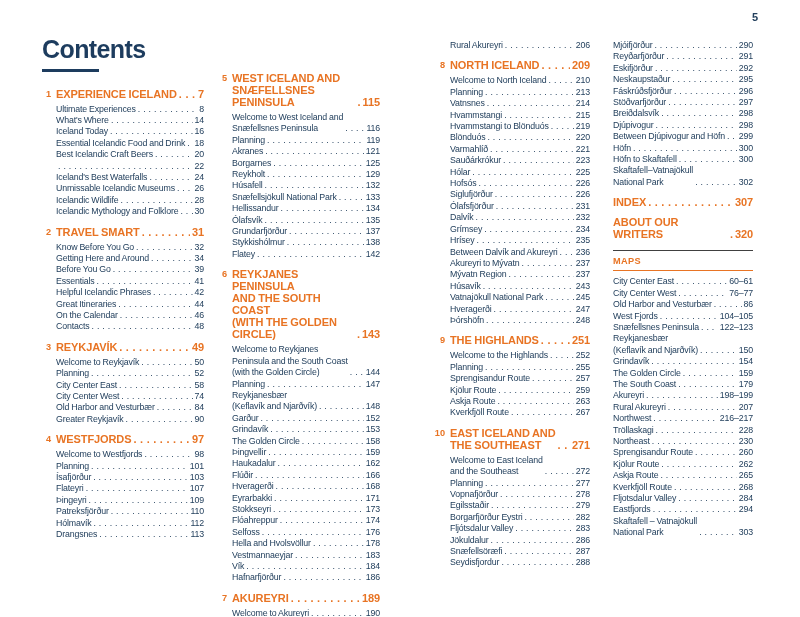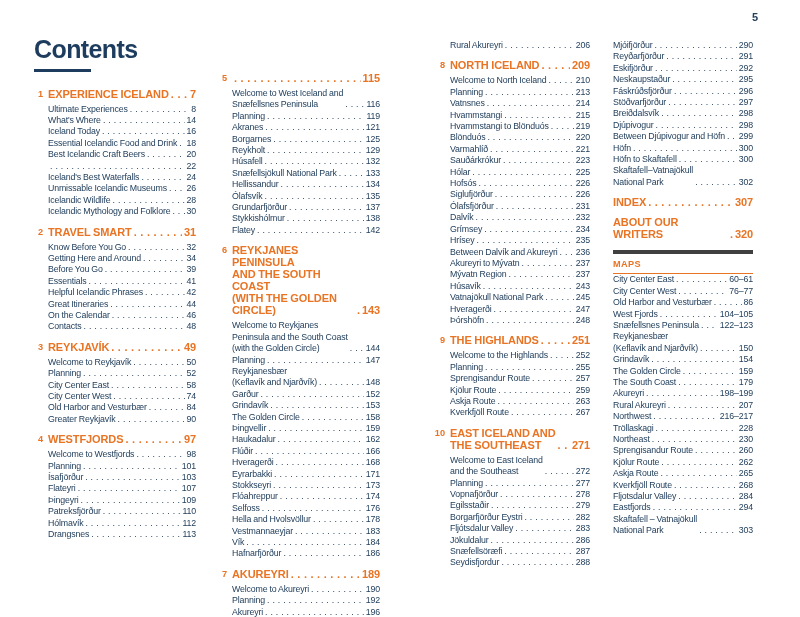--- a/index.html
+++ b/index.html
@@ -8,21 +8,21 @@
     font-family:"Liberation Sans","DejaVu Sans",sans-serif;
     color:#24415e;
     -webkit-font-smoothing:antialiased;
   }
   .page{position:relative;width:800px;height:617px;background:#ffffff;}
   .pagenum{
     position:absolute;top:11px;right:42px;
     font-size:11px;font-weight:bold;color:#24415e;
   }
   .col{position:absolute;top:40px;}
-  #col1{left:48px;width:148px;top:36px;}
+  #col1{left:56px;width:148px;top:36px;}
   #col2{left:232px;width:148px;padding-top:24px;}
   #col3{left:450px;width:140px;}
   #col4{left:613px;width:140px;}
 
   .contents-title{
     font-size:25px;font-weight:bold;letter-spacing:-0.6px;
     color:#1d3c5e;margin-left:-14px;line-height:1.1;
   }
   .title-rule{width:57px;height:3px;background:#1d3c5e;margin:5px 0 16px -14px;}
 
@@ -42,22 +42,22 @@
   .sec{
     position:relative;margin:8px 0 4px;
     color:#e87424;font-weight:bold;
   }
   .sec .entry{font-size:11px;line-height:12px;letter-spacing:-0.1px;}
   .sec .num{
     position:absolute;right:100%;top:0;margin-right:5px;
     font-size:9.2px;line-height:12px;
   }
   .maps-head{
-    margin-top:10px;
-    border-top:4px solid #404040;border-bottom:1px solid #e87424;
+    margin-top:10px;margin-bottom:5px;
+    border-top:1px solid #404040;border-bottom:1px solid #e87424;
     padding:4px 0 3px 0;
     color:#e87424;font-weight:bold;font-size:9.2px;line-height:12px;
     letter-spacing:0.4px;
   }
 </style>
 </head>
 <body>
 
 <div class="page">
   <div class="pagenum">5</div>
@@ -318,20 +318,22 @@
           <span class="lbl">Drangsnes</span>
           <span class="dots"></span>
           <span class="pg">113</span>
         </div>
       </div>
     </div>
   <div class="col" id="col2">
       <div class="sec">
         <span class="num">5</span>
         <div class="entry">
+          <span class="lbl">WEST ICELAND AND
+SNÆFELLSNES PENINSULA</span>
           <span class="dots"></span>
           <span class="pg">115</span>
         </div>
       </div>
       <div class="">
         <div class="entry">
           <span class="lbl">Welcome to West Iceland and
 Snæfellsnes Peninsula</span>
           <span class="dots"></span>
           <span class="pg">116</span>

